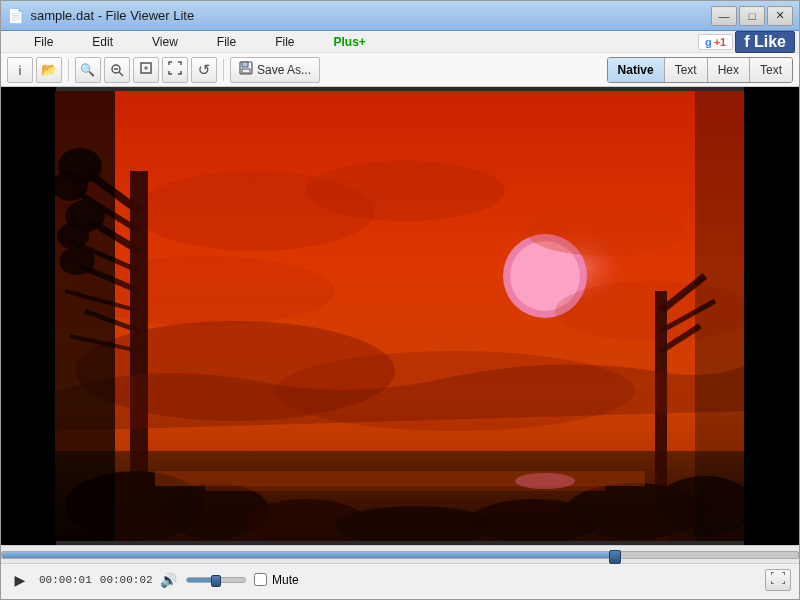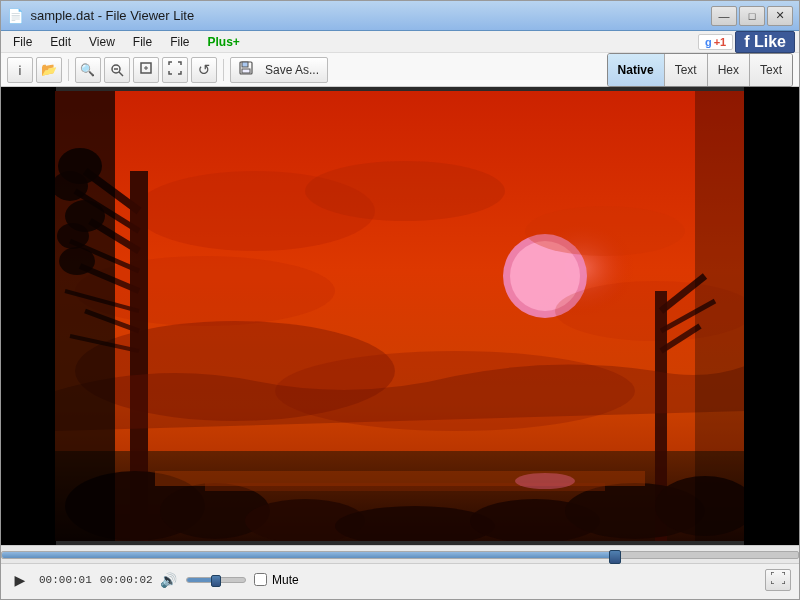--- a/index.html
+++ b/index.html
@@ -60,20 +60,21 @@
       padding: 0 4px;
       border-bottom: 1px solid #ddd;
       gap: 2px;
     }
     .menu-item {
       padding: 2px 8px;
       cursor: pointer;
       border-radius: 2px;
       font-size: 12px;
       color: #1a1a1a;
+      margin-left: 21px;
     }
     .menu-item.plus {
       color: #00a000;
       font-weight: bold;
     }
     #google-btn {
       margin-left: auto;
       background: white;
       border: 1px solid #ccc;
       padding: 1px 6px;
@@ -122,21 +123,21 @@
     }
     .tool-separator {
       width: 1px;
       height: 22px;
       background: #ccc;
       margin: 0 3px;
     }
     #save-btn {
       display: flex;
       align-items: center;
-      gap: 12px;
+      gap: 4px;
       padding: 3px 8px;
       background: linear-gradient(to bottom, #ffffff, #e8e8e8);
       border: 1px solid #bbb;
       border-radius: 2px;
       cursor: pointer;
       font-size: 12px;
       color: #333;
       height: 26px;
     }
 
@@ -149,21 +150,21 @@
       overflow: hidden;
     }
     .view-mode-btn {
       padding: 3px 10px;
       background: linear-gradient(to bottom, #f8f8f8, #e8e8e8);
       border: none;
       border-right: 1px solid #aaa;
       cursor: pointer;
       font-size: 12px;
       color: #333;
-      height: 32px;
+      height: 24px;
     }
     .view-mode-btn:last-child { border-right: none; }
     .view-mode-btn.active {
       background: linear-gradient(to bottom, #d0e8f8, #b8d4f0);
       color: #000;
       font-weight: bold;
     }
 
     
     #main-content {

